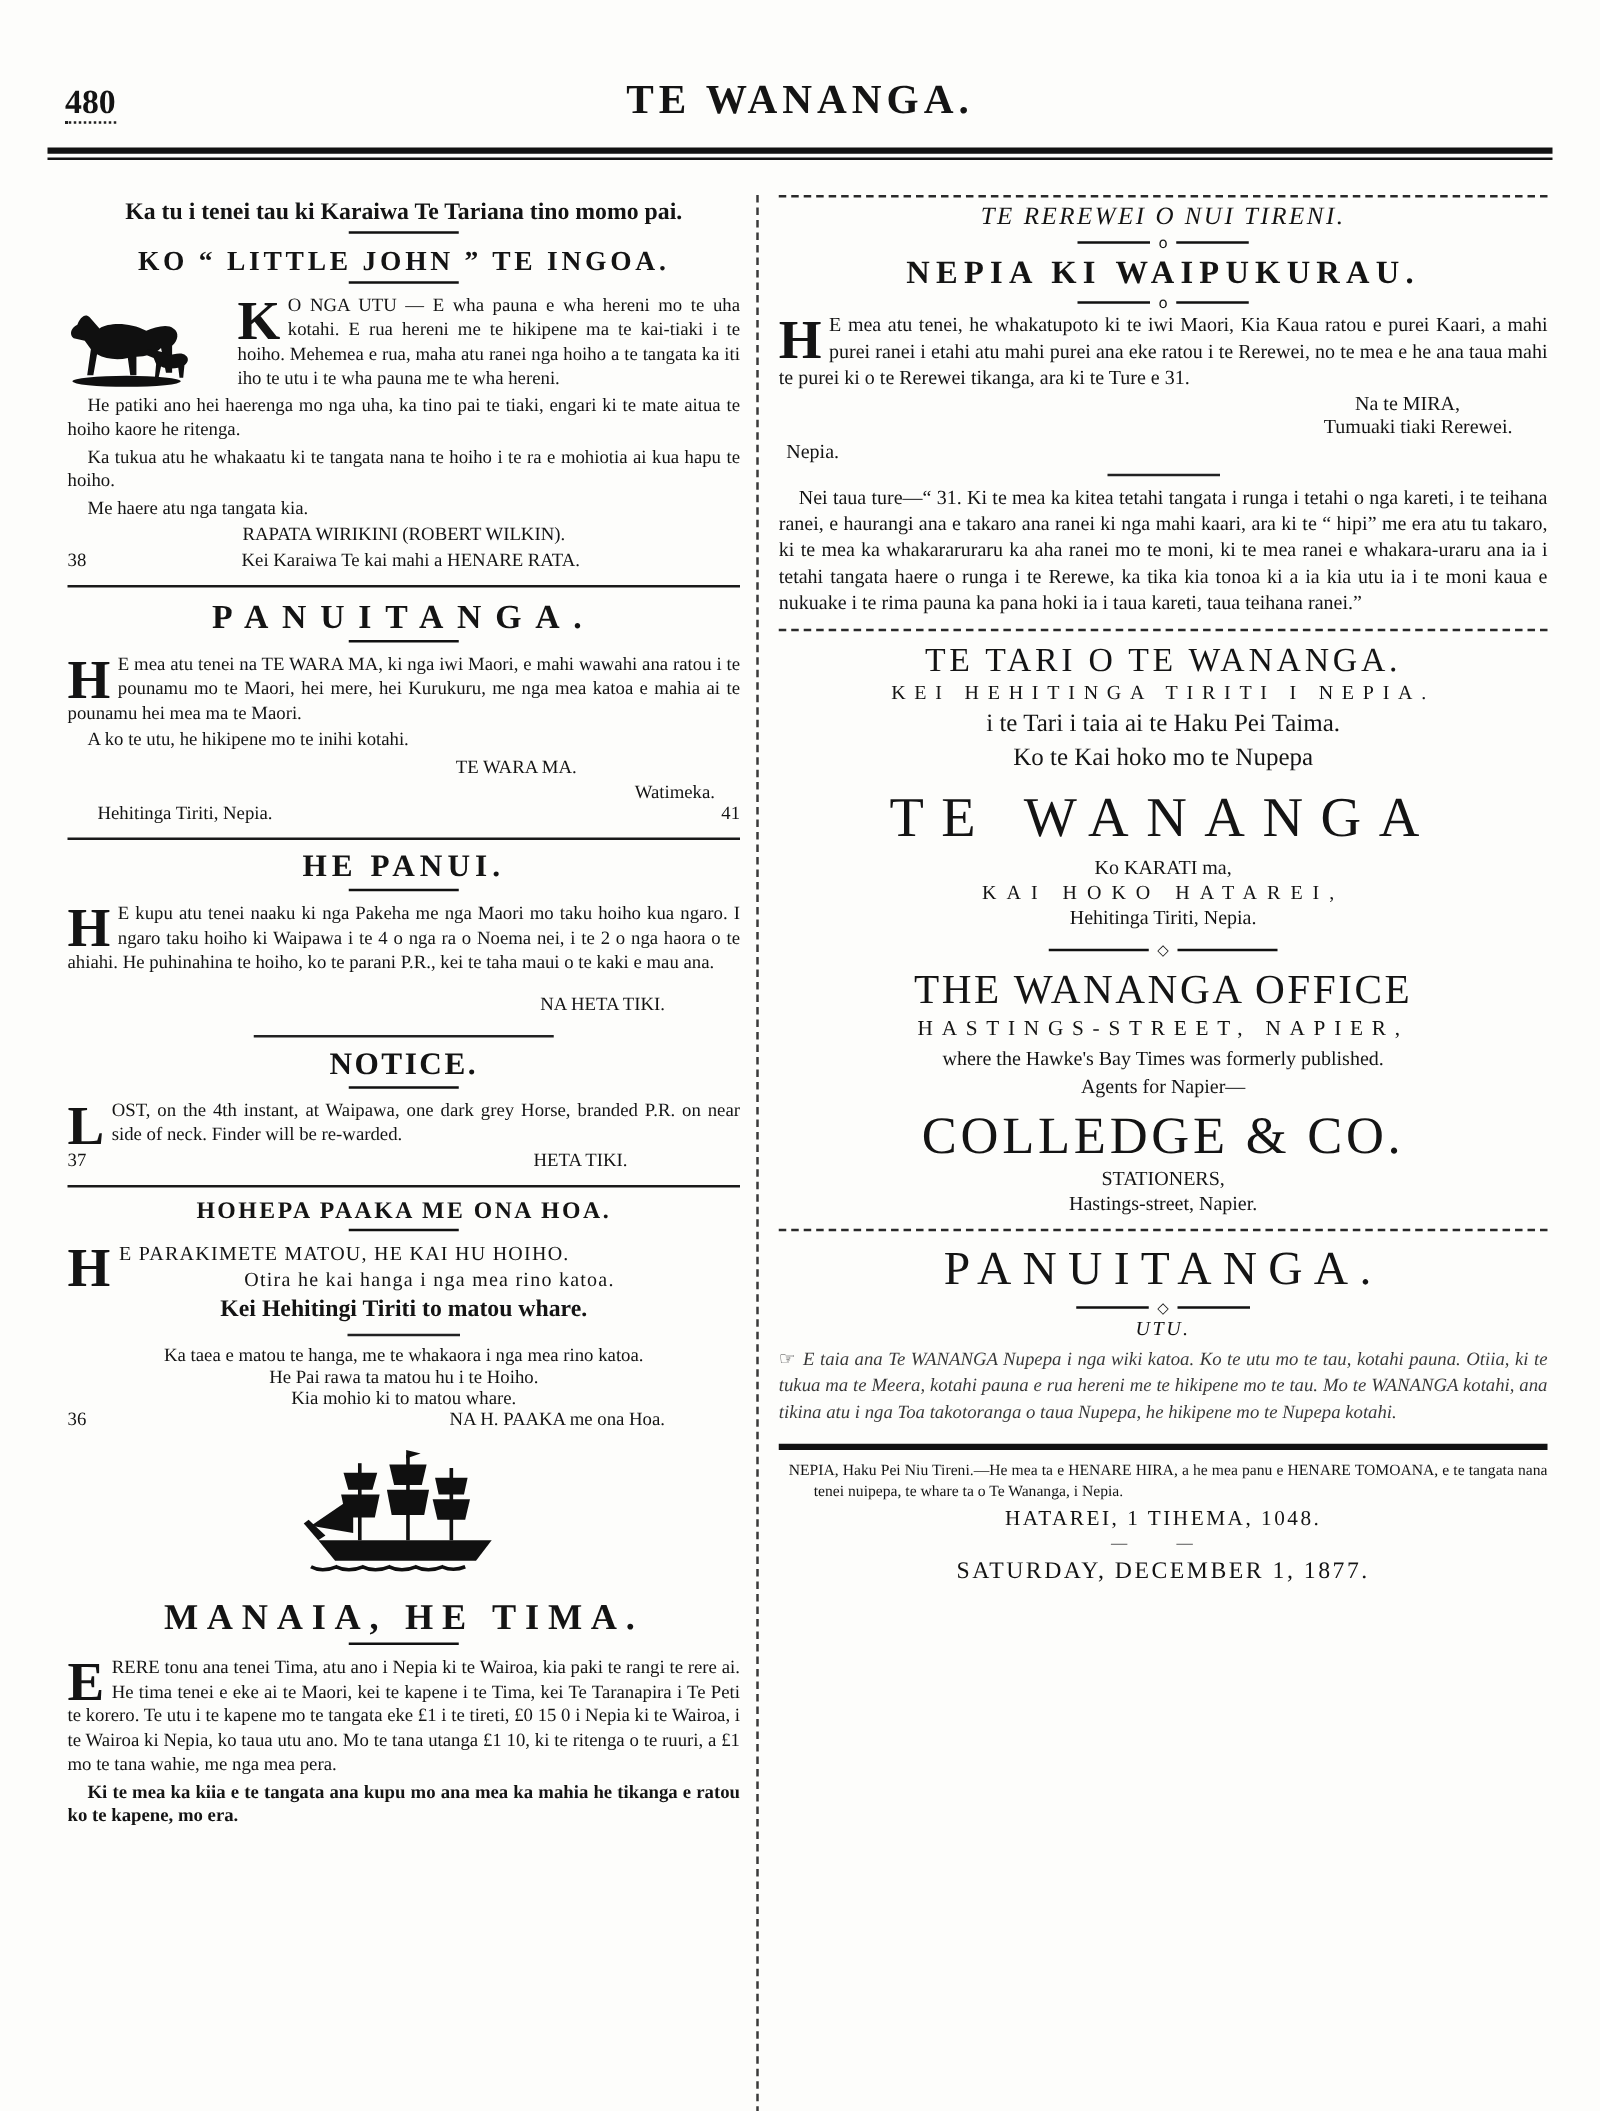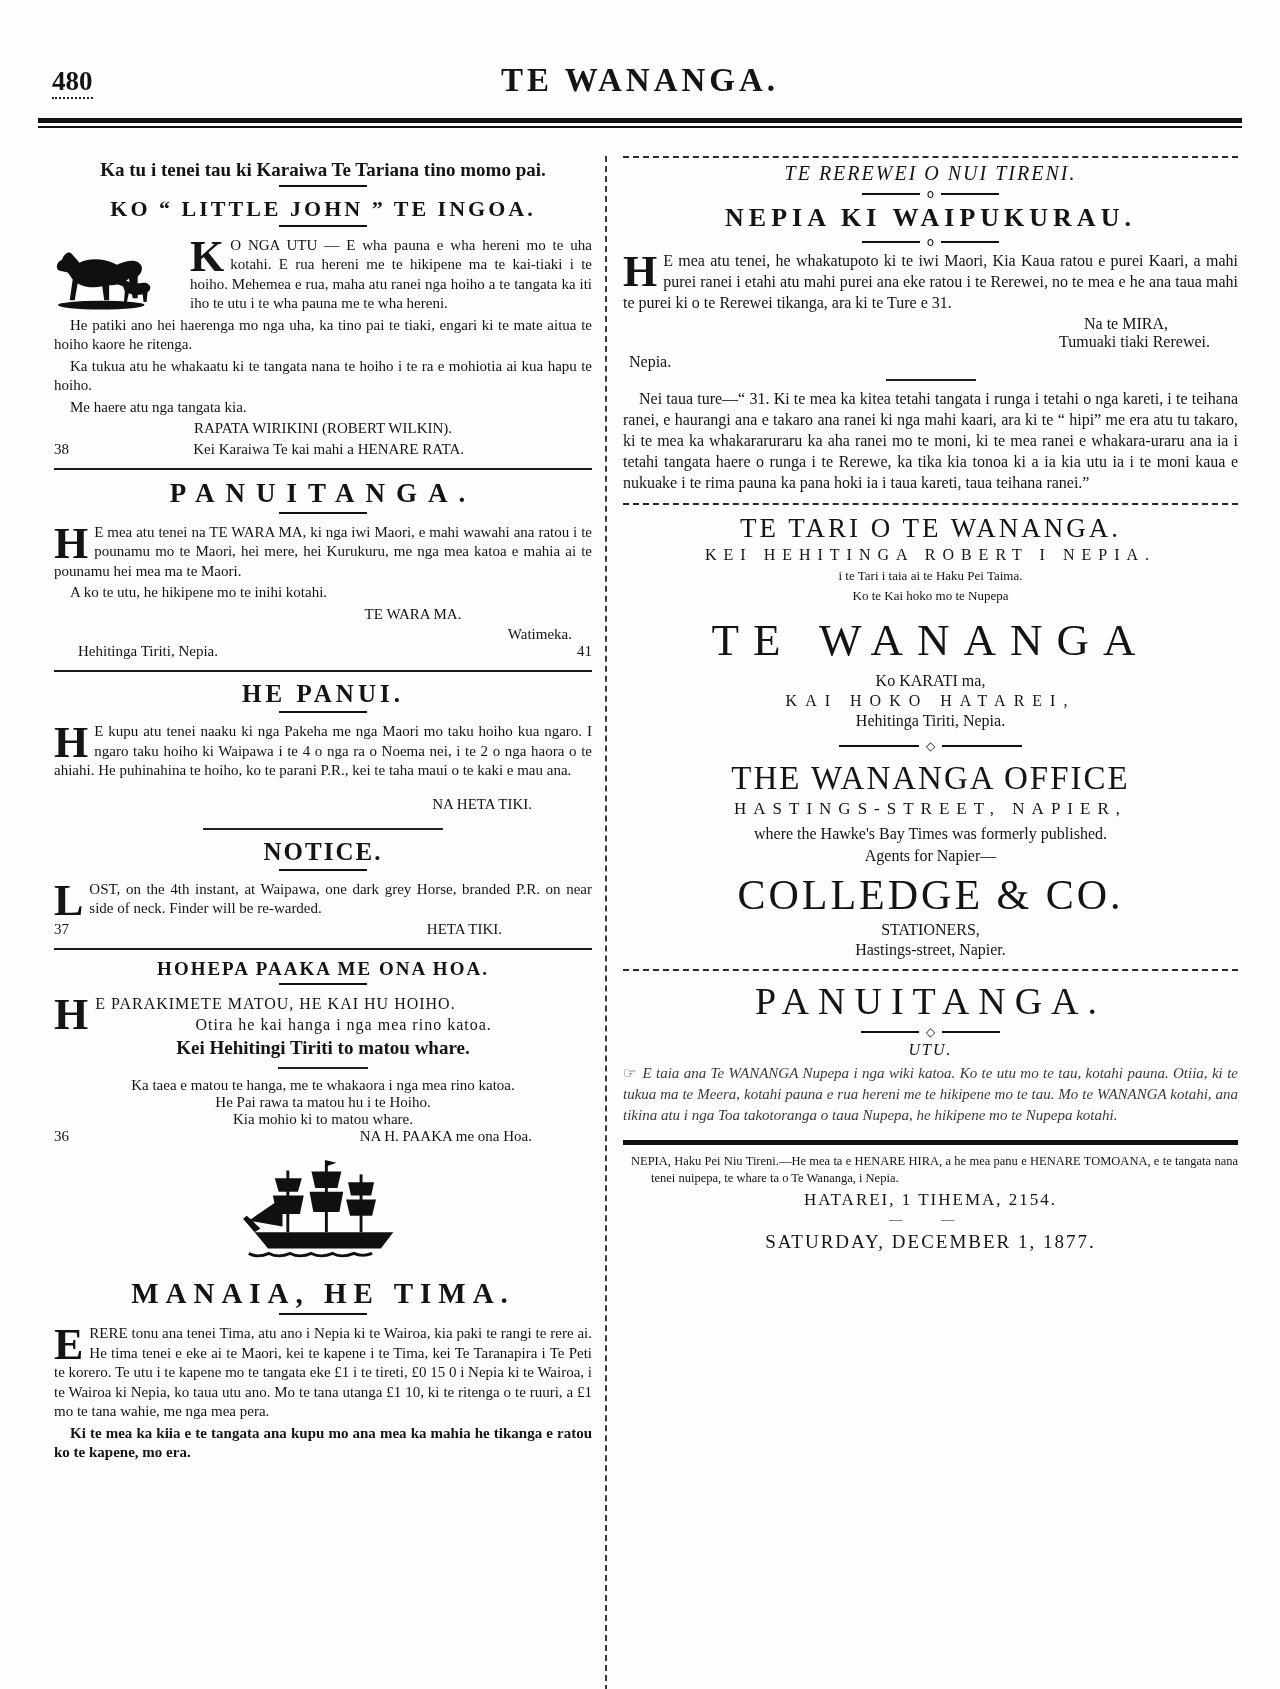--- a/index.html
+++ b/index.html
@@ -46,21 +46,21 @@
   .manaia-head{font-size:29px;letter-spacing:7px;}
   
   .rr-head{font-size:20px;letter-spacing:2px;font-weight:normal;text-align:center;margin:2px 0 0 0;font-style:italic;}
   .rr-sub{font-size:26px;font-weight:bold;letter-spacing:5px;text-align:center;margin:0;}
   .mira-sig{text-align:right;padding-right:70px;font-size:16px;}
   .mira-title{text-align:right;padding-right:28px;font-size:16px;}
   .nepia-place{font-size:16px;margin:2px 0 0 6px;}
   .mini-rule{width:90px;border-top:2px solid #222;margin:8px auto;}
   .tari-head{font-size:27px;letter-spacing:3px;font-weight:normal;text-align:center;margin:6px 0 2px 0;}
   .tari-l1{font-size:16px;letter-spacing:7px;text-align:center;margin:2px 0;}
-  .tari-l2{font-size:13px;text-align:center;margin:4px 0;}
+  .tari-l2{font-size:20px;text-align:center;margin:4px 0;}
   .tewananga-big{font-size:45px;letter-spacing:14px;text-align:center;font-weight:normal;margin:10px 0 6px 0;}
   .karati{font-size:16px;text-align:center;margin:2px 0;}
   .kaihoko{font-size:16px;letter-spacing:8px;text-align:center;margin:2px 0;}
   .office-head{font-size:33px;letter-spacing:2px;font-weight:normal;text-align:center;margin:8px 0 0 0;}
   .office-l1{font-size:17px;letter-spacing:7px;text-align:center;margin:2px 0 6px 0;}
   .office-l2{font-size:16px;text-align:center;margin:2px 0;}
   .colledge{font-size:42px;letter-spacing:3px;text-align:center;font-weight:normal;margin:6px 0 0 0;}
   .pan-r-head{font-size:38px;letter-spacing:9px;font-weight:normal;text-align:center;margin:4px 0 0 0;}
   .utu{font-style:italic;font-size:16px;text-align:center;margin:2px 0 4px 0;letter-spacing:2px;}
   .notice-it{font-style:italic;font-size:15px;line-height:1.4;text-align:justify;opacity:.85;margin:0;}
@@ -214,21 +214,21 @@
         <p class="mira-title" style="margin:0;">Tumuaki tiaki Rerewei.</p>
         <p class="nepia-place">Nepia.</p>
         <div class="mini-rule"></div>
         <p class="bt ind" style="font-size:16px;">Nei taua ture—“ 31. Ki te mea ka kitea tetahi tangata i runga i tetahi o nga kareti, i te teihana ranei, e haurangi ana e takaro ana ranei ki nga mahi kaari, ara ki te “ hipi” me era atu tu takaro, ki te mea ka whakararuraru ka aha ranei mo te moni, ki te mea ranei e whakara-uraru ana ia i tetahi tangata haere o runga i te Rerewe, ka tika kia tonoa ki a ia kia utu ia i te moni kaua e nukuake i te rima pauna ka pana hoki ia i taua kareti, taua teihana ranei.”</p>
       </section>
 
       <div class="hr dash"></div>
 
       <section>
         <h2 class="tari-head">TE TARI O TE WANANGA.</h2>
-        <p class="tari-l1">KEI HEHITINGA ROBERT I NEPIA.</p>
+        <p class="tari-l1">KEI HEHITINGA TIRITI I NEPIA.</p>
         <p class="tari-l2">i te Tari i taia ai te Haku Pei Taima.</p>
         <p class="tari-l2">Ko te Kai hoko mo te Nupepa</p>
         <h2 class="tewananga-big">TE WANANGA</h2>
         <p class="karati">Ko KARATI ma,</p>
         <p class="kaihoko">KAI HOKO HATAREI,</p>
         <p class="karati">Hehitinga Tiriti, Nepia.</p>
         <div class="o-rule" style="margin-top:10px;">
             <span class="ln" style="width:80px;"></span>
             <span class="orn">◇</span>
             <span class="ln" style="width:80px;"></span>
@@ -255,20 +255,20 @@
             <span class="ln"></span>
           </div>
         <p class="utu">UTU.</p>
         <p class="notice-it"><span class="hand">☞</span><span>E taia ana Te WANANGA Nupepa i nga wiki katoa.  Ko te utu mo te tau, kotahi pauna.  Otiia, ki te tukua ma te Meera, kotahi pauna e rua hereni me te hikipene mo te tau.  Mo te WANANGA kotahi, ana tikina atu i nga Toa takotoranga o taua Nupepa, he hikipene mo te Nupepa kotahi.</span></p>
       </section>
 
       <div class="hr thick" style="margin-top:14px;"></div>
 
       <section>
         <p class="colo">NEPIA, Haku Pei Niu Tireni.—He mea ta e HENARE HIRA, a he mea panu e HENARE TOMOANA, e te tangata nana tenei nuipepa, te whare ta o Te Wananga, i Nepia.</p>
-        <p class="colo-date">HATAREI, 1 TIHEMA, 2154.</p>
+        <p class="colo-date">HATAREI, 1 TIHEMA, 1048.</p>
         <p class="dashes">— —</p>
         <p class="eng-date">SATURDAY, DECEMBER 1, 1877.</p>
       </section>
 
     </div>
   </div>
 </div>
 
 </body></html>

